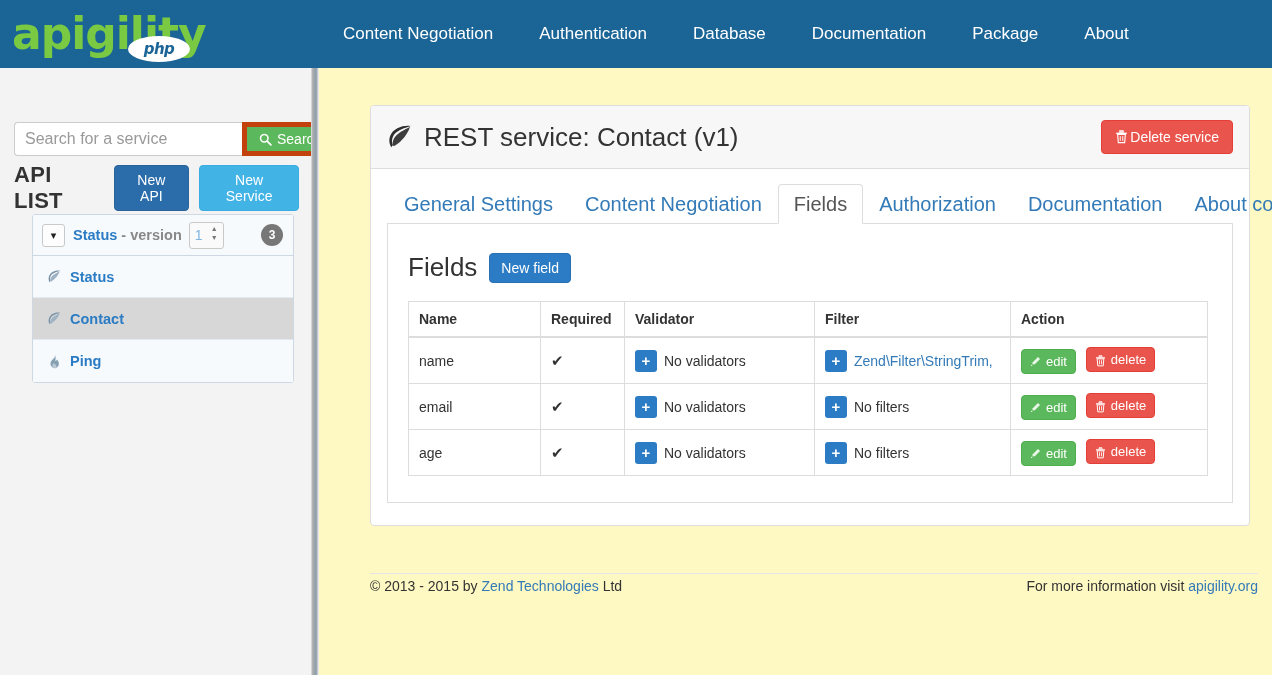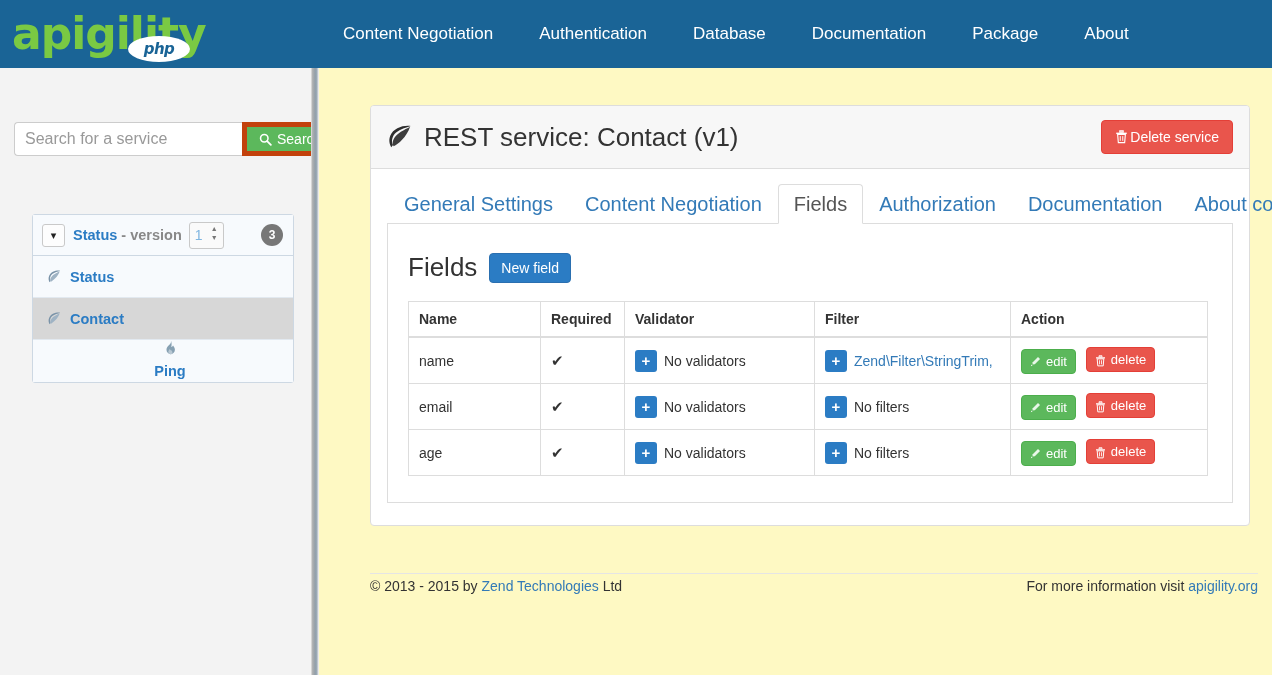--- a/index.html
+++ b/index.html
@@ -175,21 +175,21 @@
   .svc-list { border-top: 1px solid #cdd8e3; }
   .svc-item {
     height: 42px;
     display: flex; align-items: center;
     padding-left: 14px;
     border-bottom: 1px solid #e2e9f0;
     background: #f7fafd;
     cursor: pointer;
     gap: 8px;
   }
-  .svc-item:last-child { border-bottom: none; flex-direction: column; }
+  .svc-item:last-child { border-bottom: none; }
   .svc-item.active { background: #d7d7d7; }
   .svc-label { color: #2b7cc4; font-weight: bold; font-size: 14.5px; }
 
   
   .main { position: absolute; top: 68px; left: 319px; width: 953px; height: 607px; background: #fef9c3; }
   .panel {
     position: absolute; top: 37px; left: 51px;
     width: 880px;
     border: 1px solid #dddddd;
     border-radius: 4px;
@@ -322,20 +322,25 @@
       <span>
         <svg width="13" height="13" viewBox="0 0 16 16">
           <circle cx="6.5" cy="6.5" r="4.6" fill="none" stroke="#fff" stroke-width="1.9"></circle>
           <line x1="10" y1="10" x2="14.6" y2="14.6" stroke="#fff" stroke-width="2.2" stroke-linecap="round"></line>
         </svg>
       </span>
       <span>Search</span>
     </button>
   </div>
 
+  <div class="api-list-row">
+    <span class="api-list-title">API LIST</span>
+    <button class="btn-newapi">New API</button>
+    <button class="btn-newservice">New Service</button>
+  </div>
 
   <div class="api-tree">
     <div class="api-head">
       <div class="caret-box">▾</div>
       <span class="api-name">Status</span>
       <span class="api-version-label">- version</span>
       <div class="version-spin">
         <span class="version-val">1</span>
         <span class="spin-arrows">
           <span>▲</span>

